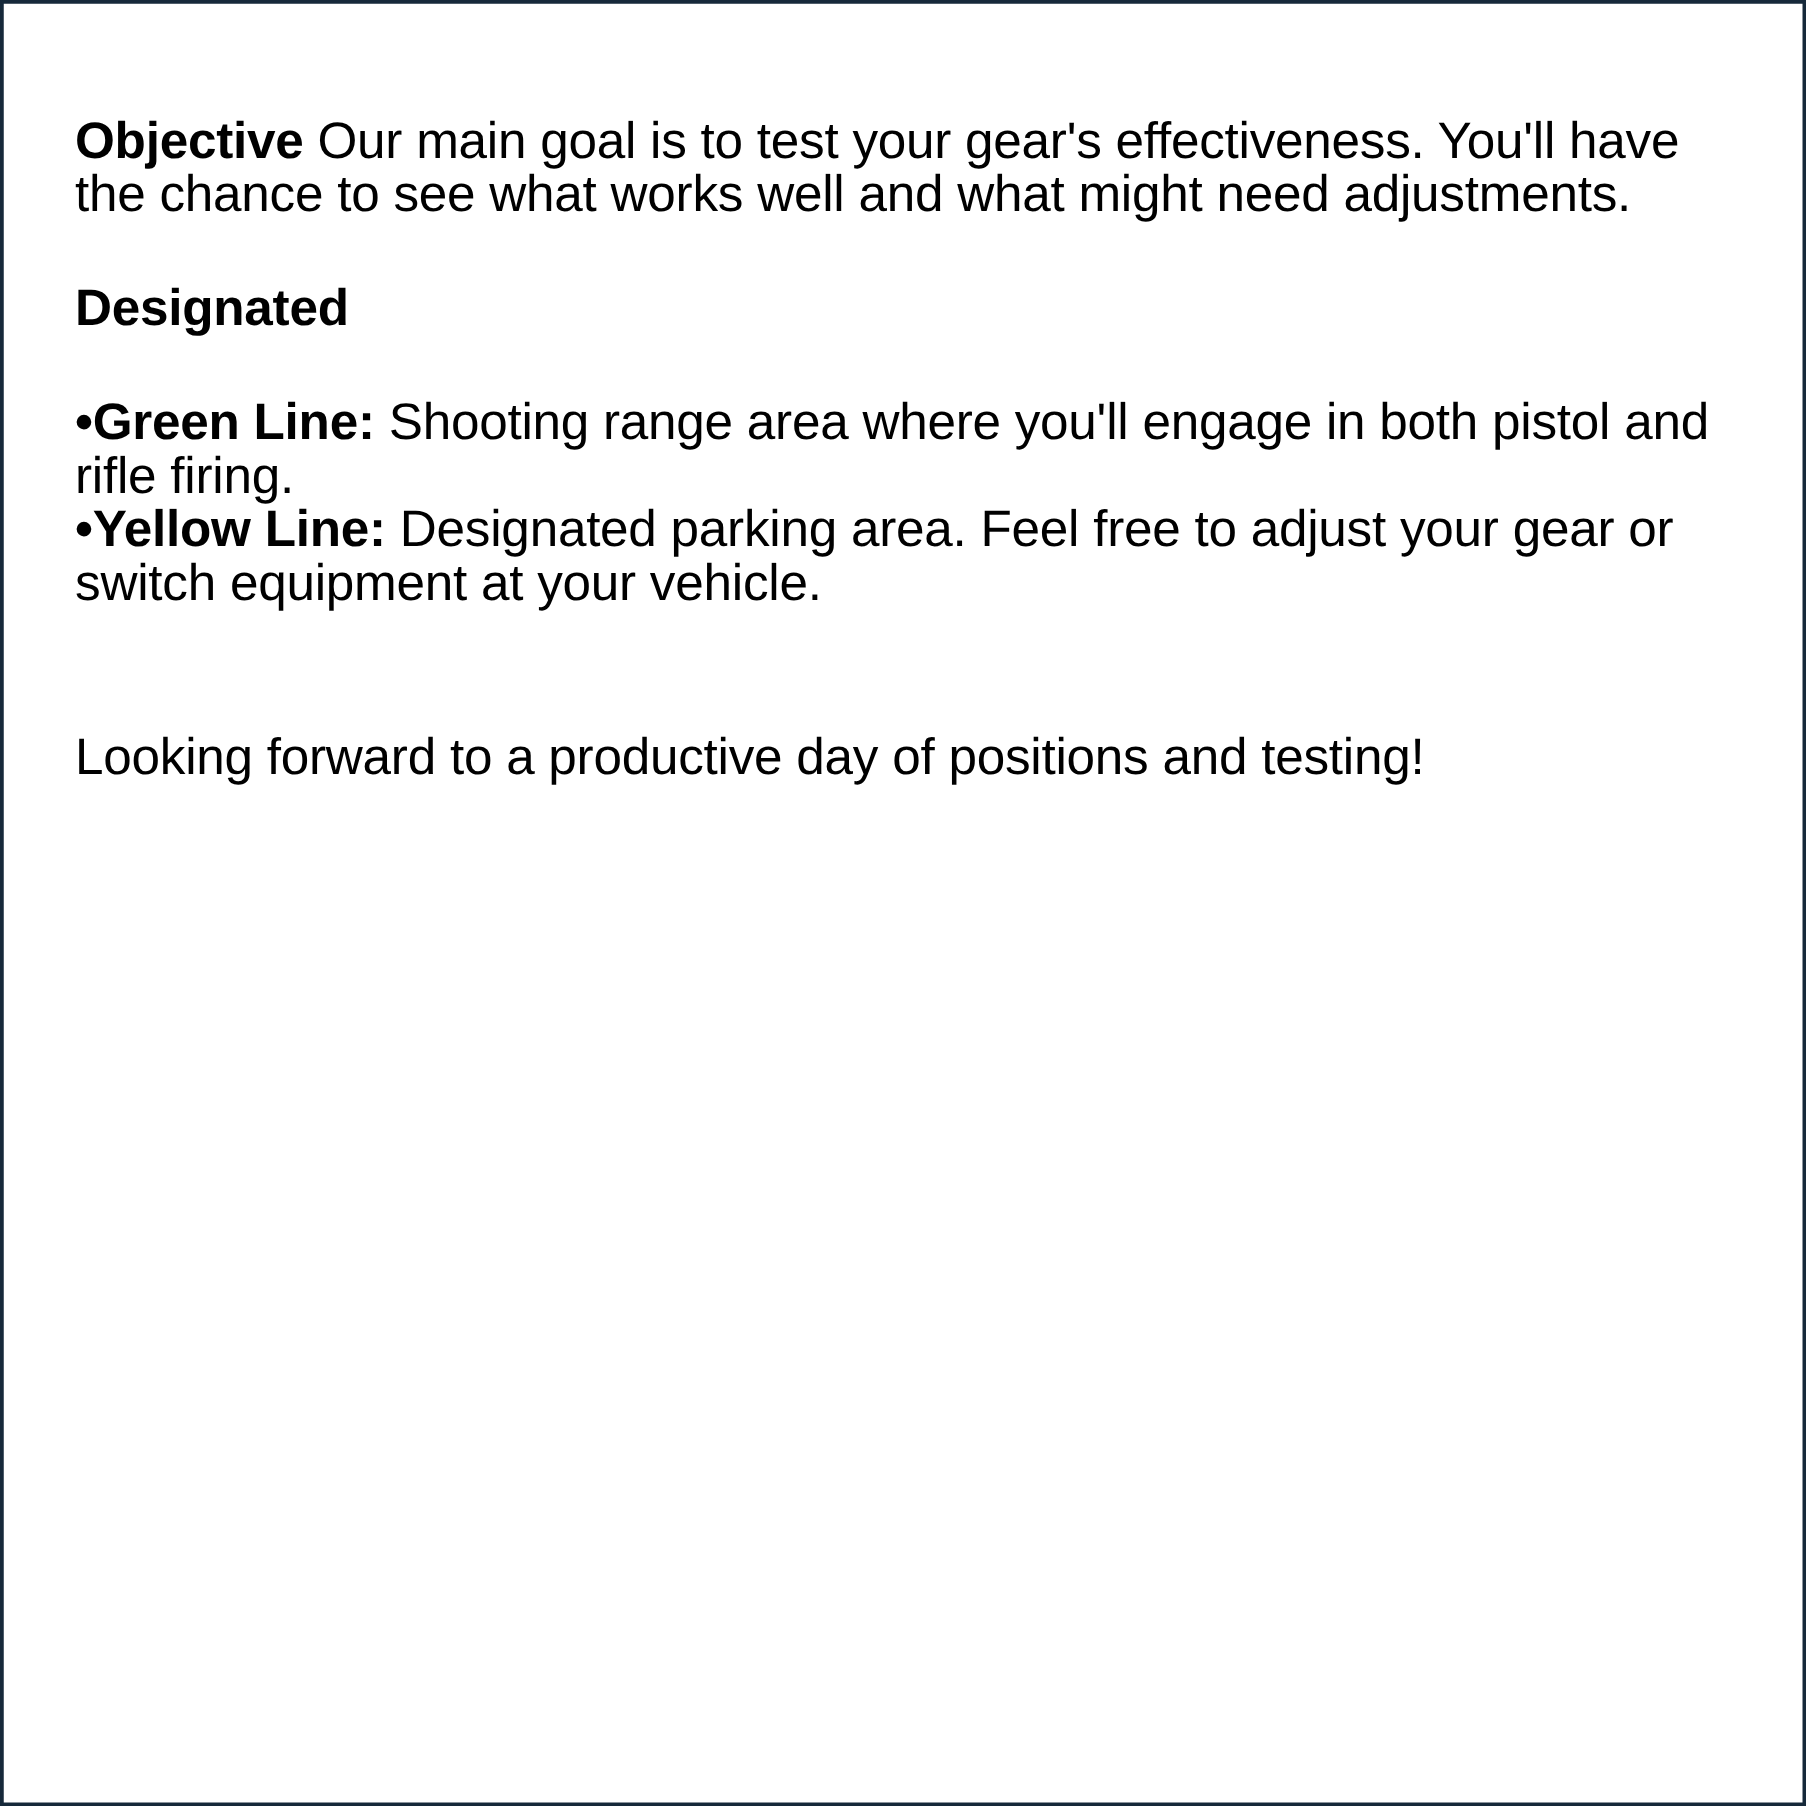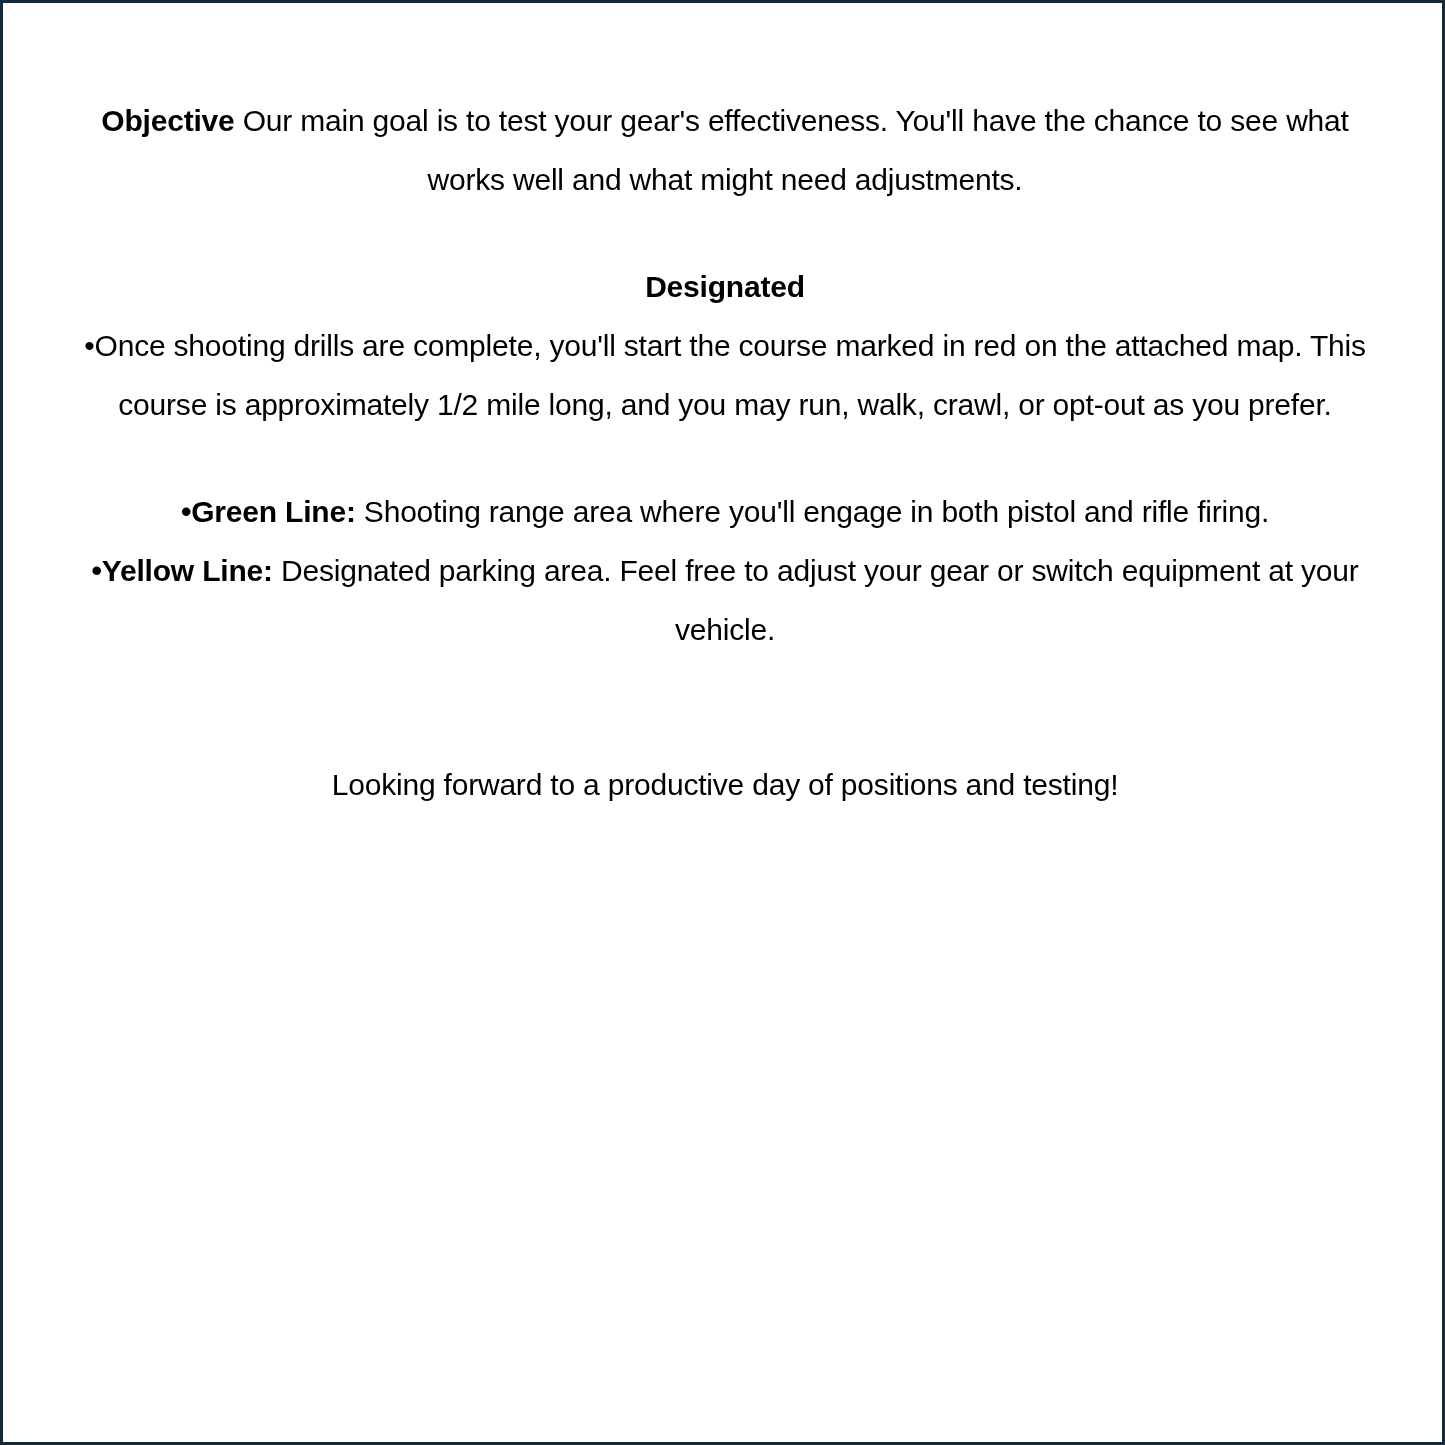--- a/index.html
+++ b/index.html
@@ -18,25 +18,24 @@
     background: #ffffff;
     border: 3px solid #16293a;
     overflow: hidden;
   }
   #doc-body {
     position: absolute;
     left: 57px;
     top: 88px;
     width: 1330px;
     color: #000000;
-    font-size: 30px;
-    line-height: 59px;
+    font-size: 41px;
+    line-height: 43px;
     letter-spacing: -0.2px;
     font-weight: 400;
-    text-align: center;
     -webkit-font-smoothing: antialiased;
   }
   .para {
     margin: 0;
     padding: 0;
   }
   .spacer {
     height: 48px;
     line-height: 48px;
   }
@@ -58,21 +57,20 @@
 <body>
 
 <div id="page" style="border-color: rgb(22, 41, 58); background: rgb(255, 255, 255);">
   <div id="doc-body" style="color: rgb(0, 0, 0);">
 
     <p class="para"><span class="b">Objective</span><span> Our main goal is to test your gear's effectiveness. You'll have the chance to see what works well and what might need adjustments.</span></p>
 
     <div class="spacer">&nbsp;</div>
 
     <p class="para heading">Designated</p>
-    <p class="para bullet-line">•Once shooting drills are complete, you'll start the course marked in red on the attached map. This course is approximately 1/2 mile long, and you may run, walk, crawl, or opt-out as you prefer.</p>
 
     <div class="spacer">&nbsp;</div>
 
 
 
     <p class="para bullet-line"><span class="bullet-bold-lead">•</span><span class="b">Green Line:</span><span> Shooting range area where you'll engage in both pistol and rifle firing.</span></p>
 
     <p class="para bullet-line"><span class="bullet-bold-lead">•</span><span class="b">Yellow Line:</span><span> Designated parking area. Feel free to adjust your gear or switch equipment at your vehicle.</span></p>
 
 

